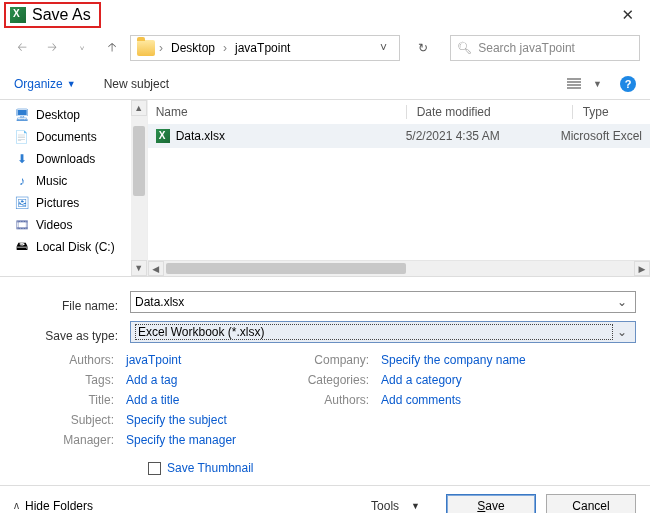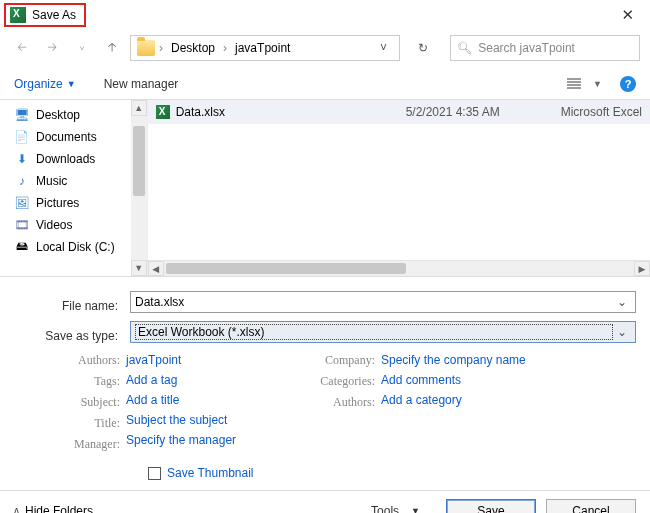--- a/index.html
+++ b/index.html
@@ -2,21 +2,21 @@
 <html><head>
 <meta charset="utf-8">
 <style>
   * { box-sizing: border-box; font-family: "Segoe UI", Tahoma, sans-serif; }
   body { margin: 0; padding: 0; width: 650px; height: 513px; background: #fff; font-size: 12px; overflow: hidden; }
 
   .titlebar { display: flex; align-items: center; height: 30px; padding: 0 4px; }
   .title-group { display: inline-flex; align-items: center; gap: 6px; padding: 2px 8px 2px 4px; border: 2px solid #d22; }
   .excel-icon { width: 16px; height: 16px; background: linear-gradient(135deg,#2a8f4e,#1b6b36); position: relative; }
   .excel-icon::after { content:"X"; color:#fff; font-size:10px; font-weight:bold; position:absolute; left:3px; top:1px; }
-  .title-text { font-size: 12px; }
+  .title-text { font-size: 16px; }
   .close-x { margin-left:auto; padding: 4px 12px; font-size: 15px; color:#333; }
 
   .navrow { display:flex; align-items:center; height: 36px; padding: 0 10px; gap: 6px; }
   .nav-btn { width: 24px; height: 24px; display:flex; align-items:center; justify-content:center; color:#999; }
   .up-arrow { color:#555; }
   .folder-icon { width:18px; height:16px; background: linear-gradient(#ffe9a2,#f5c24a); border-radius:2px; position:relative; }
   .folder-icon::before { content:""; position:absolute; top:-3px; left:0; width:8px; height:4px; background:#f5c24a; border-radius:2px 2px 0 0; }
   .breadcrumb { flex:1; height:26px; border:1px solid #ccc; display:flex; align-items:center; padding:0 6px; gap:4px; }
   .crumb { padding:0 4px; }
   .crumb-sep { color:#888; }
@@ -68,21 +68,21 @@
   .combo.sel-type { background:#e9eef5; border:1px solid #6a90c2; }
   .combo-drop { margin-left:auto; color:#555; padding:0 4px; }
   .combo.sel-type .inner { flex:1; border:1px dotted #444; padding:0 2px; }
 
   .meta { display:flex; padding: 4px 14px 4px 14px; gap: 0; }
   .meta-col { display:flex; flex-direction:column; gap:6px; }
   .meta-col.labels1 { width:112px; text-align:right; color:#888; }
   .meta-col.values1 { width:175px; }
   .meta-col.labels2 { width:80px; text-align:right; color:#888; }
   .meta-col.values2 { flex:1; }
-  .meta .lab { padding-right:6px;font-family:Liberation Serif, serif; }
+  .meta .lab { padding-right:12px; }
   .meta .link { color:#0a5bce; }
 
   .thumbrow { padding: 10px 0 10px 148px; display:flex; align-items:center; gap:6px; }
   .chk { width:13px; height:13px; border:1px solid #555; display:inline-block; }
 
   .footer { display:flex; align-items:center; height:40px; padding:0 14px; border-top:1px solid #ddd; }
   .hide-caret { font-size:10px; color:#333; margin-right:6px; }
   .tools { margin-left:auto; color:#333; display:flex; align-items:center; gap:12px; margin-right:16px; }
   .btn { width:90px; height:24px; border:1px solid #aaa; background:#f3f3f3; display:flex; align-items:center; justify-content:center; margin-left:10px; }
   .btn.save { border:1px solid #3a78c4; box-shadow: 0 0 0 1px #7fa8db inset; }
@@ -117,21 +117,21 @@
     <span class="search-ic">🔍︎</span>
     <span>Search javaTpoint</span>
   </div>
 </div>
 
 <div class="toolbar">
   <span class="organize">
     <span>Organize</span>
     <span style="font-size:9px;">▼</span>
   </span>
-  <span class="newfolder">New manager</span>
+  <span class="newfolder">New subject</span>
   <span class="view-icons">
     <span class="view-grid">
       <svg width="14" height="12">
           <g fill="none" stroke="#666" stroke-width="1.3">
             <line x1="0" y1="1" x2="14" y2="1"></line>
             <line x1="0" y1="4" x2="14" y2="4"></line>
             <line x1="0" y1="7" x2="14" y2="7"></line>
             <line x1="0" y1="10" x2="14" y2="10"></line>
           </g>
         </svg>
@@ -176,20 +176,27 @@
     <div class="tree-scroll">
       <div class="sb-btn">▲</div>
       <div class="sb-track">
           <div class="sb-thumb"></div>
         </div>
       <div class="sb-btn">▼</div>
     </div>
   </div>
 
   <div class="filepane">
+    <div class="cols">
+      <span class="col-name">Name</span>
+      <span class="col-sep"></span>
+      <span class="col-date">Date modified</span>
+      <span class="col-sep"></span>
+      <span class="col-type">Type</span>
+    </div>
     <div class="row sel">
       <span class="r-name">
         <span class="excel-icon" style="width:14px;height:14px;"></span>
         <span>Data.xlsx</span>
       </span>
       <span class="r-date">5/2/2021 4:35 AM</span>
       <span class="r-type">Microsoft Excel</span>
     </div>
     <div class="hscroll">
       <div class="hsb-btn">◀</div>
@@ -217,40 +224,40 @@
       <span class="inner">Excel Workbook (*.xlsx)</span>
       <span class="combo-drop">⌄</span>
     </div>
   </div>
 </div>
 
 <div class="meta">
   <div class="meta-col labels1">
     <span class="lab">Authors:</span>
     <span class="lab">Tags:</span>
+    <span class="lab">Title:</span>
     <span class="lab">Subject:</span>
-    <span class="lab">Title:</span>
     <span class="lab">Manager:</span>
   </div>
   <div class="meta-col values1">
     <span class="link">javaTpoint</span>
     <span class="link">Add a tag</span>
     <span class="link">Add a title</span>
-    <span class="link">Subject the subject</span>
+    <span class="link">Specify the subject</span>
     <span class="link">Specify the manager</span>
   </div>
   <div class="meta-col labels2">
     <span class="lab">Company:</span>
     <span class="lab">Categories:</span>
     <span class="lab">Authors:</span>
   </div>
   <div class="meta-col values2">
     <span class="link">Specify the company name</span>
+    <span class="link">Add a category</span>
     <span class="link">Add comments</span>
-    <span class="link">Add a category</span>
   </div>
 </div>
 
 <div class="thumbrow">
   <span class="chk"></span>
   <span style="color:#0a5bce;">Save Thumbnail</span>
 </div>
 
 <div class="footer">
   <span class="hide-caret">ʌ</span>

